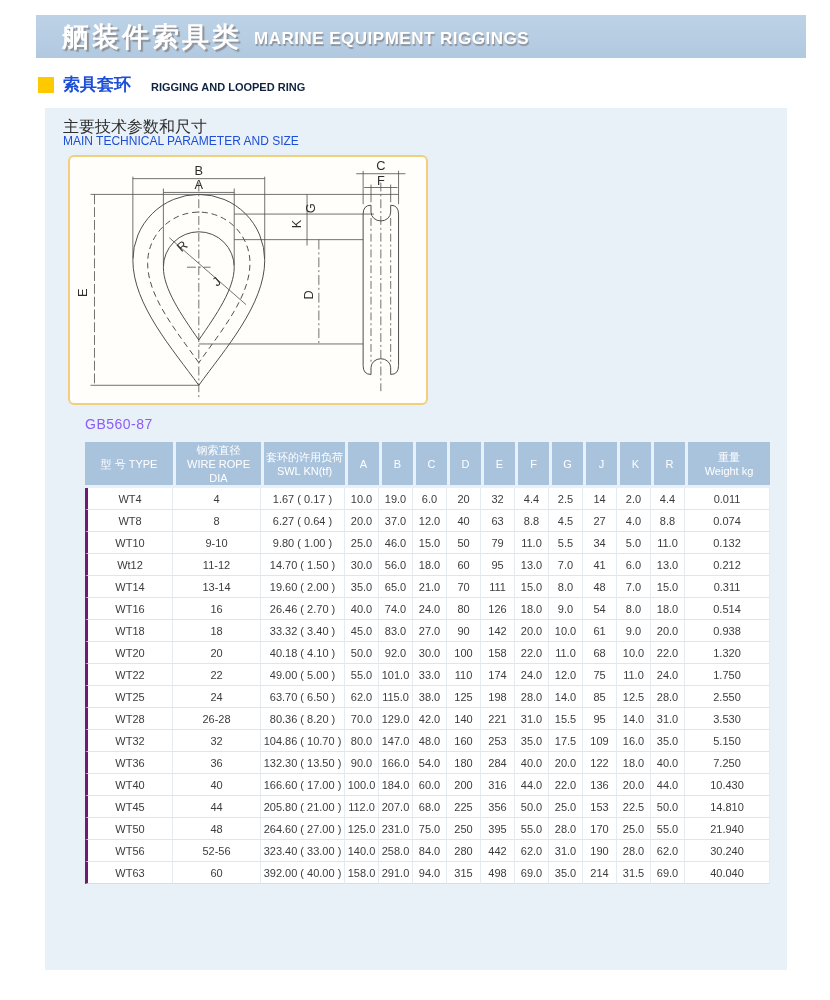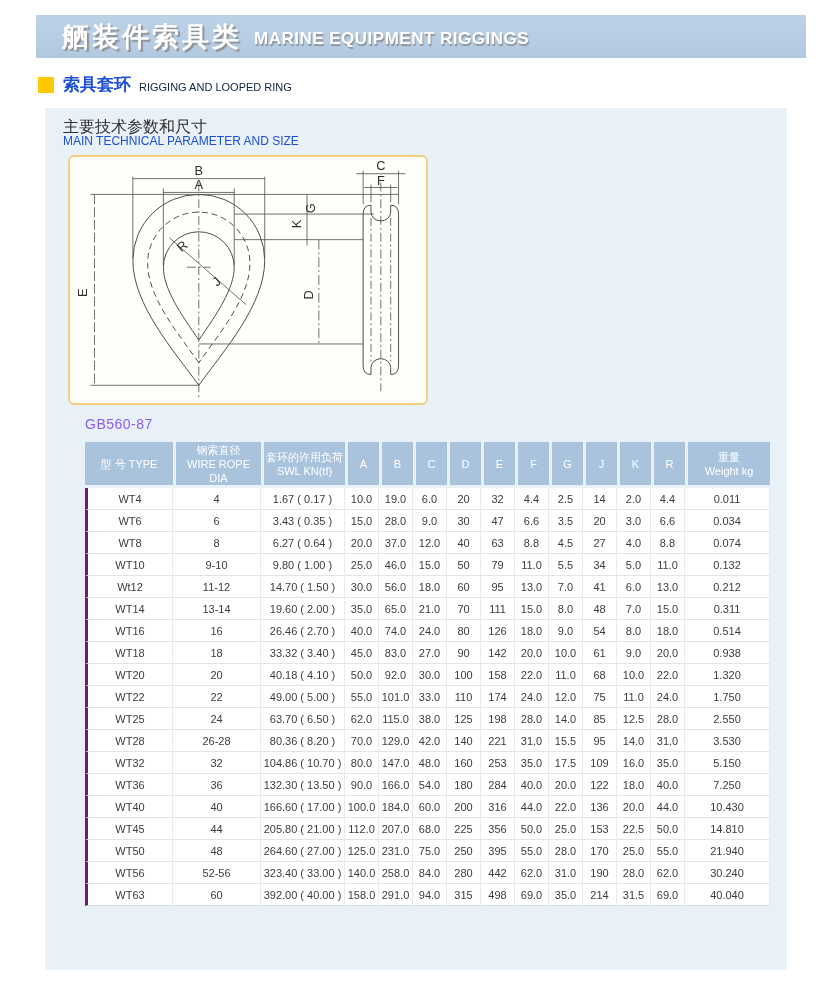--- a/index.html
+++ b/index.html
@@ -13,21 +13,21 @@
             display:flex; align-items:center; padding-left:26px; }
   .banner-cn { font-size:27px; font-weight:bold; color:#ffffff; letter-spacing:3px;
                text-shadow:2px 2px 1px #8f9298;font-family:Liberation Mono, monospace; }
   .banner-en { font-size:17px; font-weight:bold; color:#ffffff; letter-spacing:0.5px;
                margin-left:12px; margin-top:4px; text-shadow:1px 2px 1px #8f9298; }
 
   
   .section { position:absolute; left:38px; top:73px; display:flex; align-items:center; }
   .bullet { width:16px; height:16px; background:#ffc900; flex:0 0 auto; }
   .section-cn { font-size:17px; font-weight:bold; color:#1d4ed8; margin-left:9px; }
-  .section-en { font-size:11px; font-weight:normal; color:#0f2340; margin-left:8px; margin-top:4px; }
+  .section-en { font-size:11px; font-weight:bold; color:#0f2340; margin-left:20px; margin-top:4px; }
 
   
   .panel { position:absolute; left:45px; top:108px; width:742px; height:862px; background:#e9f1f8; }
   .subtitle-cn { position:absolute; left:18px; top:9px;  font-size:16px; color:#2e2e2e; }
   .subtitle-en { position:absolute; left:18px; top:26px; font-size:12px; color:#1d4ed8; }
 
   
   .diagram-box { position:absolute; left:23px; top:47px; width:360px; height:250px;
                  background:#fffefb; border:2px solid #f2cf7d; border-radius:6px; }
   .diagram-box svg { display:block; width:100%; height:100%; }
@@ -210,36 +210,20 @@
             <td>20</td>
             <td>32</td>
             <td>4.4</td>
             <td>2.5</td>
             <td>14</td>
             <td>2.0</td>
             <td>4.4</td>
             <td>0.011</td>
           </tr>
           <tr>
-            <td>WT6</td>
-            <td>6</td>
-            <td>3.43 ( 0.35 )</td>
-            <td>15.0</td>
-            <td>28.0</td>
-            <td>9.0</td>
-            <td>30</td>
-            <td>47</td>
-            <td>6.6</td>
-            <td>3.5</td>
-            <td>20</td>
-            <td>3.0</td>
-            <td>6.6</td>
-            <td>0.034</td>
-          </tr>
-          <tr>
             <td>WT8</td>
             <td>8</td>
             <td>6.27 ( 0.64 )</td>
             <td>20.0</td>
             <td>37.0</td>
             <td>12.0</td>
             <td>40</td>
             <td>63</td>
             <td>8.8</td>
             <td>4.5</td>

